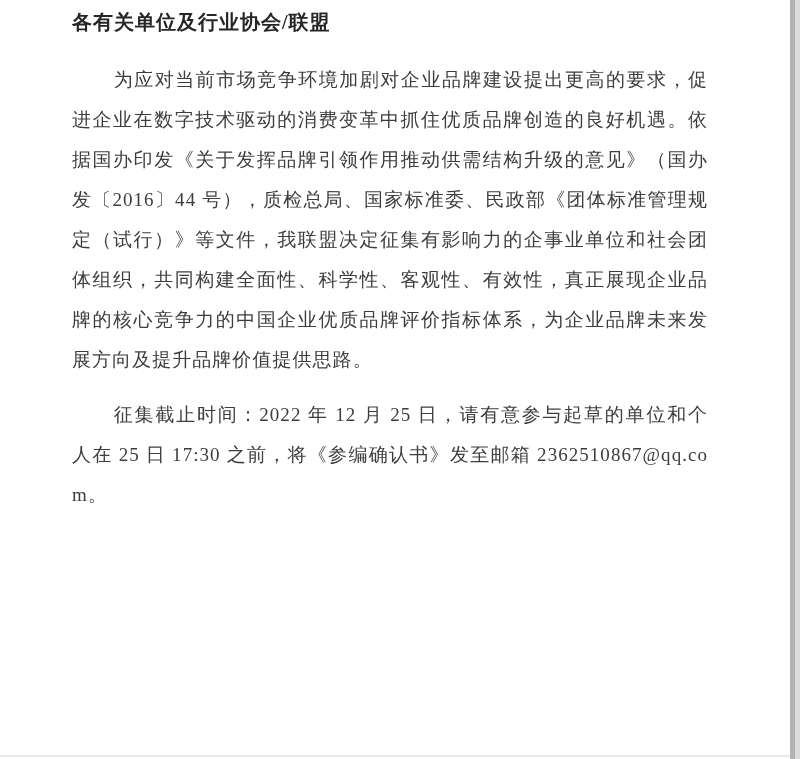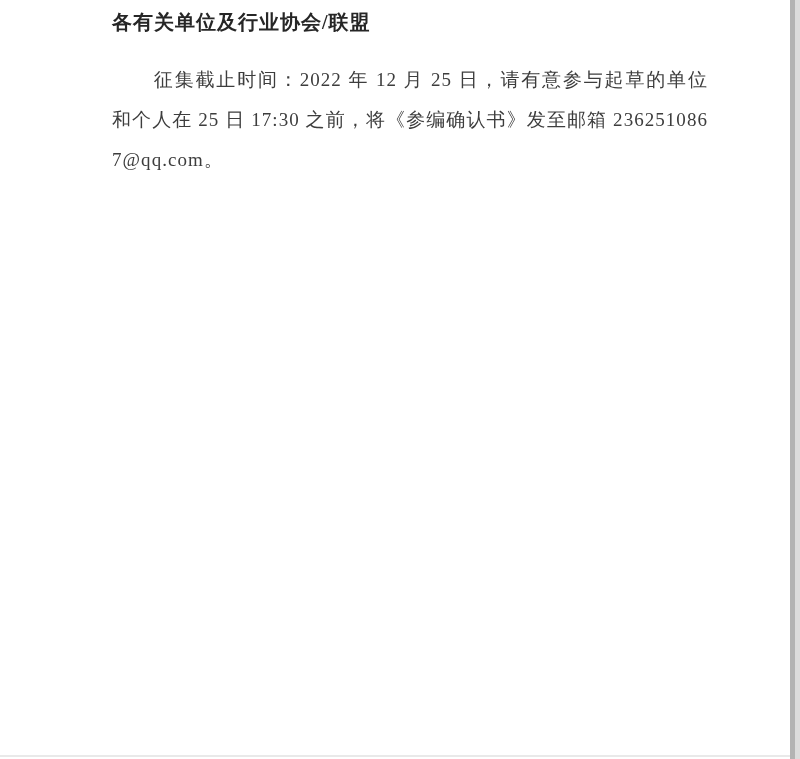--- a/index.html
+++ b/index.html
@@ -15,21 +15,21 @@
     font-family: "Liberation Serif", "DejaVu Serif", serif;
   }
   .page {
     position: absolute;
     left: 0;
     top: 0;
     width: 790px;
     height: 757px;
     background: #ffffff;
     box-sizing: border-box;
-    padding: 0 82px 0 112px;
+    padding: 0 82px 0 72px;
   }
   .doc-heading {
     margin: 0;
     font-size: 20px;
     line-height: 44px;
     font-weight: bold;
     color: #262626;
     letter-spacing: 0.05em;
     text-align: left;
   }
@@ -75,20 +75,21 @@
     height: 2px;
     background: #e9e9e9;
   }
 </style>
 </head>
 <body>
 
 <div class="page">
   <h1 class="doc-heading">各有关单位及行业协会/联盟</h1>
 
+  <p class="doc-paragraph">为应对当前市场竞争环境加剧对企业品牌建设提出更高的要求，促进企业在数字技术驱动的消费变革中抓住优质品牌创造的良好机遇。依据国办印发《关于发挥品牌引领作用推动供需结构升级的意见》（国办发〔2016〕44 号），质检总局、国家标准委、民政部《团体标准管理规定（试行）》等文件，我联盟决定征集有影响力的企事业单位和社会团体组织，共同构建全面性、科学性、客观性、有效性，真正展现企业品牌的核心竞争力的中国企业优质品牌评价指标体系，为企业品牌未来发展方向及提升品牌价值提供思路。</p>
 
 
   <p class="doc-paragraph">征集截止时间：2022 年 12 月 25 日，请有意参与起草的单位和个人在 25 日 17:30 之前，将《参编确认书》发至邮箱 2362510867@qq.com。</p>
 
   <div class="page-bottom-edge"></div>
 </div>
 
 <div class="page-edge">
   <div class="edge-dark" style="background: rgb(179, 179, 179);"></div>
   <div class="edge-light" style="background: rgb(220, 220, 220);"></div>

